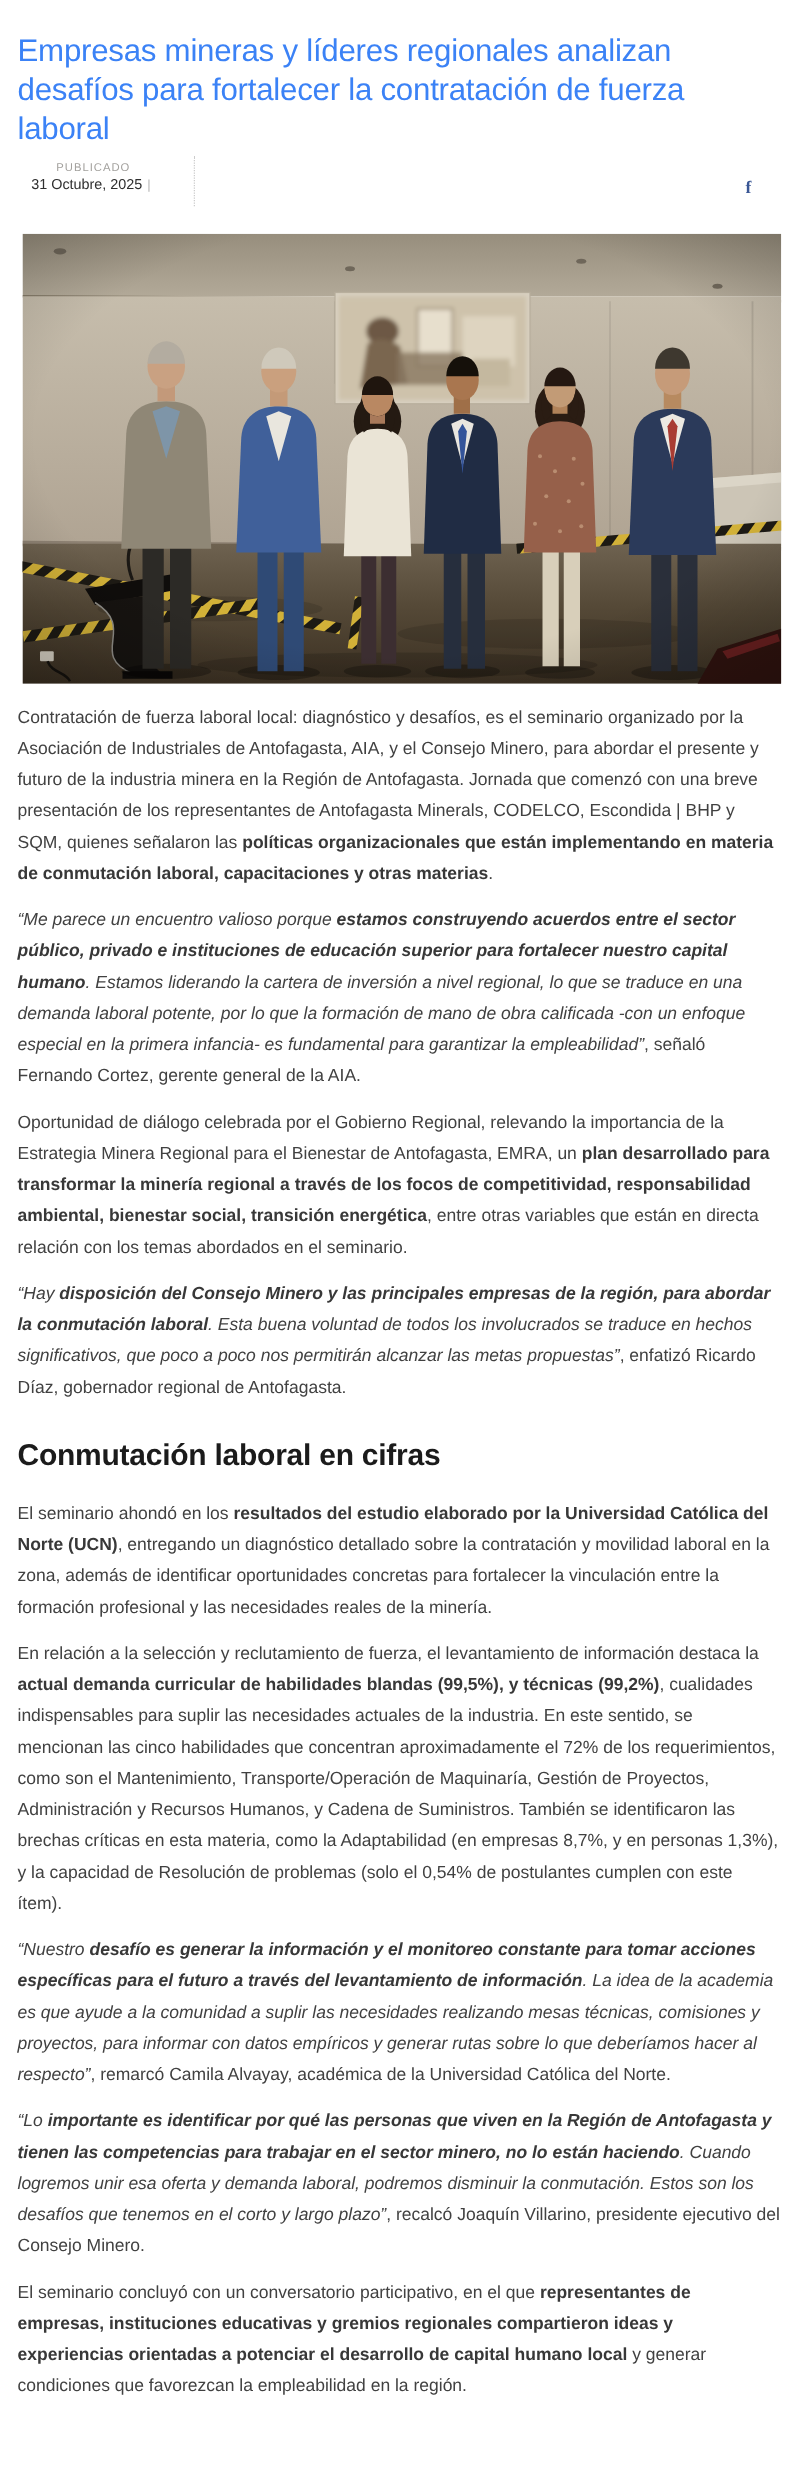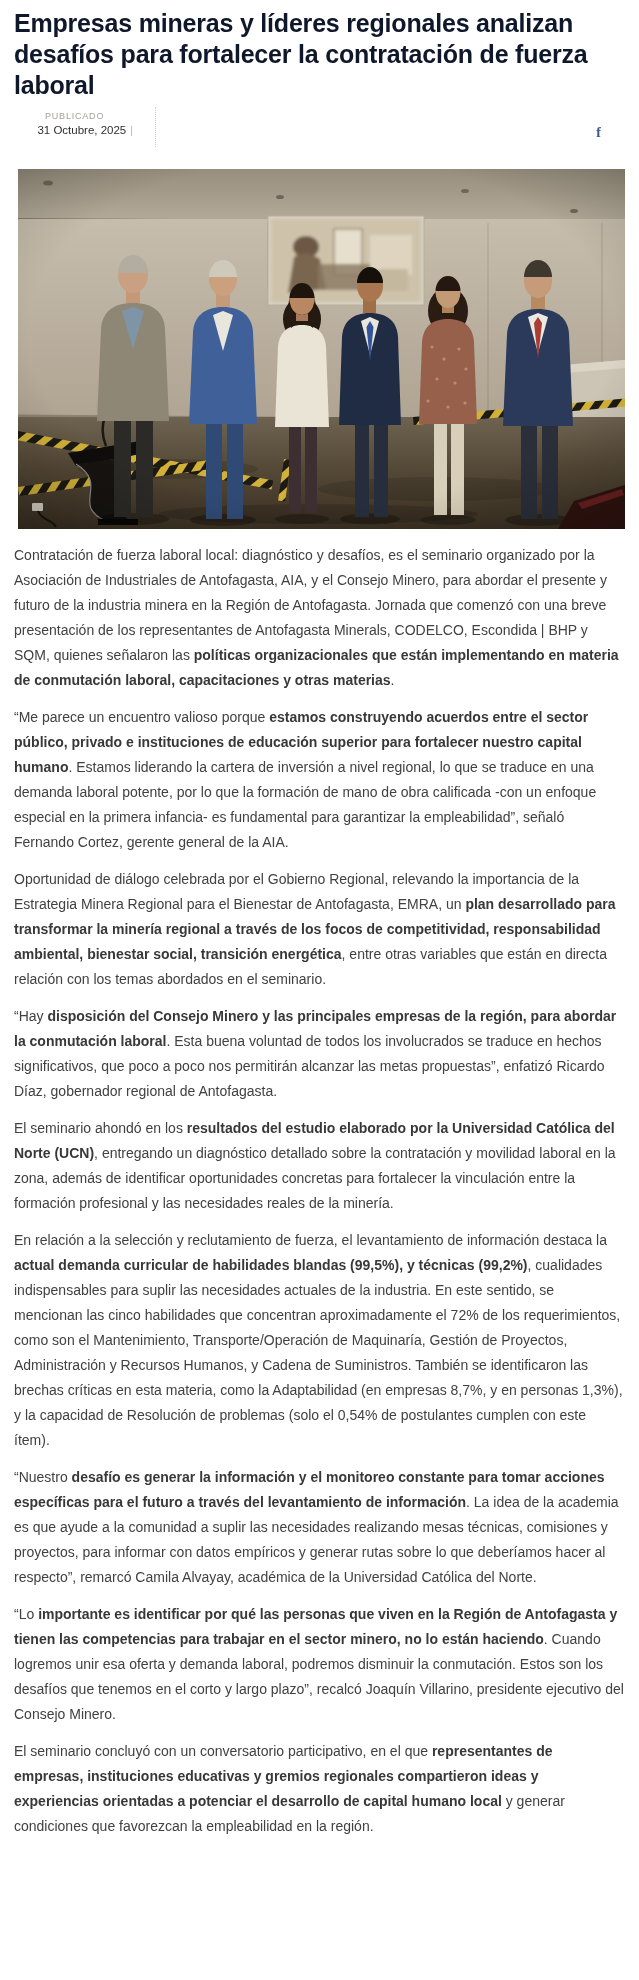--- a/index.html
+++ b/index.html
@@ -4,43 +4,43 @@
 <style>
   html,body{margin:0;padding:0;}
   body{
     width:639px;height:1980px;overflow:hidden;background:#ffffff;
     font-family:"Liberation Sans","DejaVu Sans",sans-serif;
     color:#414141;
     -webkit-font-smoothing:antialiased;
   }
   .container{padding:0 14px;}
   h1.title{
-    margin:8px 0 6px 0;
-    font-size:25px;line-height:31px;font-weight:700;color:#0f172a;
+    margin:26px 0 6px 0;
+    font-size:25px;line-height:31px;font-weight:400;color:#3b82f6;
     letter-spacing:-0.2px;
   }
   .byline{display:flex;align-items:flex-start;margin:0;padding-left:11px;height:44px;}
   .pub{width:108px;}
   .pub-label{font-size:9px;color:#a3a19e;letter-spacing:0.8px;margin-top:4px;margin-left:20px;}
-  .pub-date{font-size:11.5px;color:#2f2f2f;margin-top:3px;text-align:right;}
+  .pub-date{font-size:11.5px;color:#2f2f2f;margin-top:3px;}
   .pub-date .pipe{color:#b5b5b5;margin-left:4px;font-size:10.5px;}
   .byline-sep{border-left:1px dotted #cccccc;height:40px;margin-left:22px;}
   .share{margin-left:auto;padding:16px 24px 0 0;}
   .fb-icon{
     color:#3a5795;font-weight:700;font-size:14px;line-height:14px;
     display:inline-block;cursor:pointer;font-family:"Liberation Serif","DejaVu Serif",serif;
   }
   figure.photo{margin:18px 0 0 4px;width:607px;height:360px;padding:0;}
   figure.photo svg{display:block;}
   article.body-text p{
     font-size:14px;line-height:25px;margin:12px 0 0 0;
   }
   article.body-text p.first{margin-top:14px;}
   strong{font-weight:700;color:#383838;}
-  .it{}
+  .it{font-style:italic;}
   h2.subheading{
     font-size:24px;line-height:30px;font-weight:700;color:#1b1b1b;
     margin:28px 0 18px 0;letter-spacing:-0.2px;
   }
 </style>
 </head>
 <body>
 
 <div class="container">
 
@@ -231,20 +231,21 @@
       <rect x="0" y="0" width="607" height="360" fill="url(#vig)"></rect>
     </svg>
   </figure>
 
   <article class="body-text">
     <p class="first"><span>Contratación de fuerza laboral local: diagnóstico y desafíos, es el seminario organizado por la Asociación de Industriales de Antofagasta, AIA, y el Consejo Minero, para abordar el presente y futuro de la industria minera en la Región de Antofagasta. Jornada que comenzó con una breve presentación de los representantes de Antofagasta Minerals, CODELCO, Escondida | BHP y SQM, quienes señalaron las </span><strong>políticas organizacionales que están implementando en materia de conmutación laboral, capacitaciones y otras materias</strong><span>.</span></p>
     <p><span class="it">“Me parece un encuentro valioso porque </span><strong class="it">estamos construyendo acuerdos entre el sector público, privado e instituciones de educación superior para fortalecer nuestro capital humano</strong><span class="it">. Estamos liderando la cartera de inversión a nivel regional, lo que se traduce en una demanda laboral potente, por lo que la formación de mano de obra calificada -con un enfoque especial en la primera infancia- es fundamental para garantizar la empleabilidad”</span><span>, señaló Fernando Cortez, gerente general de la AIA.</span></p>
     <p><span>Oportunidad de diálogo celebrada por el Gobierno Regional, relevando la importancia de la Estrategia Minera Regional para el Bienestar de Antofagasta, EMRA, un </span><strong>plan desarrollado para transformar la minería regional a través de los focos de competitividad, responsabilidad ambiental, bienestar social, transición energética</strong><span>, entre otras variables que están en directa relación con los temas abordados en el seminario.</span></p>
     <p><span class="it">“Hay </span><strong class="it">disposición del Consejo Minero y las principales empresas de la región, para abordar la conmutación laboral</strong><span class="it">. Esta buena voluntad de todos los involucrados se traduce en hechos significativos, que poco a poco nos permitirán alcanzar las metas propuestas”</span><span>, enfatizó Ricardo Díaz, gobernador regional de Antofagasta.</span></p>
 
+    <h2 class="subheading">Conmutación laboral en cifras</h2>
 
     <p><span>El seminario ahondó en los </span><strong>resultados del estudio elaborado por la Universidad Católica del Norte (UCN)</strong><span>, entregando un diagnóstico detallado sobre la contratación y movilidad laboral en la zona, además de identificar oportunidades concretas para fortalecer la vinculación entre la formación profesional y las necesidades reales de la minería.</span></p>
     <p><span>En relación a la selección y reclutamiento de fuerza, el levantamiento de información destaca la </span><strong>actual demanda curricular de habilidades blandas (99,5%), y técnicas (99,2%)</strong><span>, cualidades indispensables para suplir las necesidades actuales de la industria. En este sentido, se mencionan las cinco habilidades que concentran aproximadamente el 72% de los requerimientos, como son el Mantenimiento, Transporte/Operación de Maquinaría, Gestión de Proyectos, Administración y Recursos Humanos, y Cadena de Suministros. También se identificaron las brechas críticas en esta materia, como la Adaptabilidad (en empresas 8,7%, y en personas 1,3%), y la capacidad de Resolución de problemas (solo el 0,54% de postulantes cumplen con este ítem).</span></p>
     <p><span class="it">“Nuestro </span><strong class="it">desafío es generar la información y el monitoreo constante para tomar acciones específicas para el futuro a través del levantamiento de información</strong><span class="it">. La idea de la academia es que ayude a la comunidad a suplir las necesidades realizando mesas técnicas, comisiones y proyectos, para informar con datos empíricos y generar rutas sobre lo que deberíamos hacer al respecto”</span><span>, remarcó Camila Alvayay, académica de la Universidad Católica del Norte.</span></p>
     <p><span class="it">“Lo </span><strong class="it">importante es identificar por qué las personas que viven en la Región de Antofagasta y tienen las competencias para trabajar en el sector minero, no lo están haciendo</strong><span class="it">. Cuando logremos unir esa oferta y demanda laboral, podremos disminuir la conmutación. Estos son los desafíos que tenemos en el corto y largo plazo”</span><span>, recalcó Joaquín Villarino, presidente ejecutivo del Consejo Minero.</span></p>
     <p><span>El seminario concluyó con un conversatorio participativo, en el que </span><strong>representantes de empresas, instituciones educativas y gremios regionales compartieron ideas y experiencias orientadas a potenciar el desarrollo de capital humano local</strong><span> y generar condiciones que favorezcan la empleabilidad en la región.</span></p>
   </article>
 
 </div>
 

